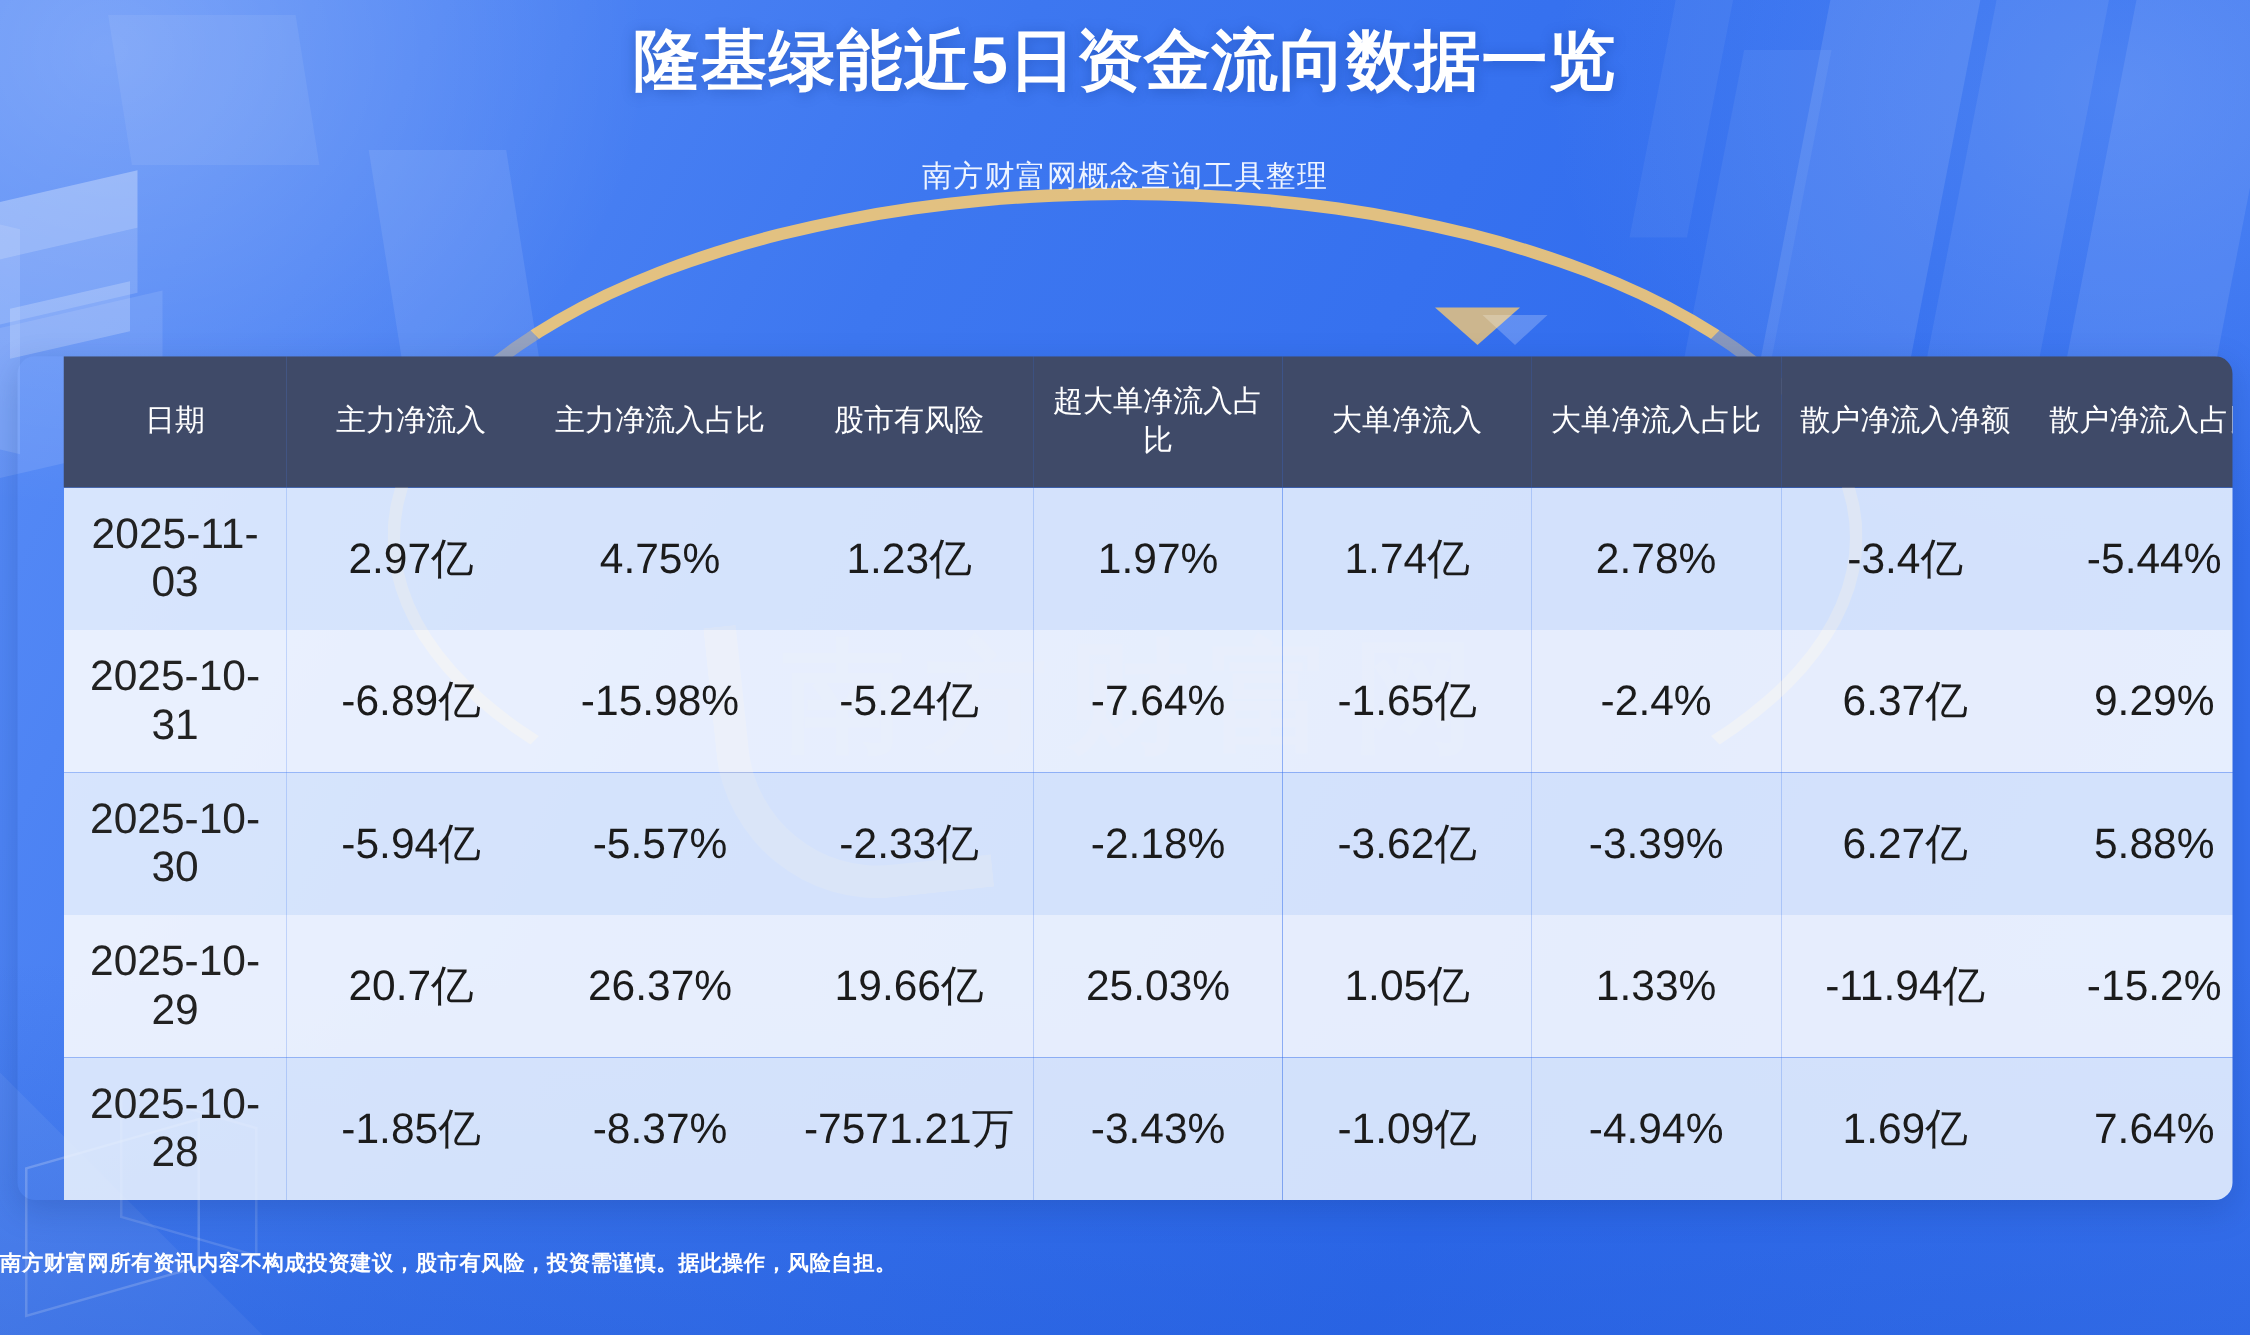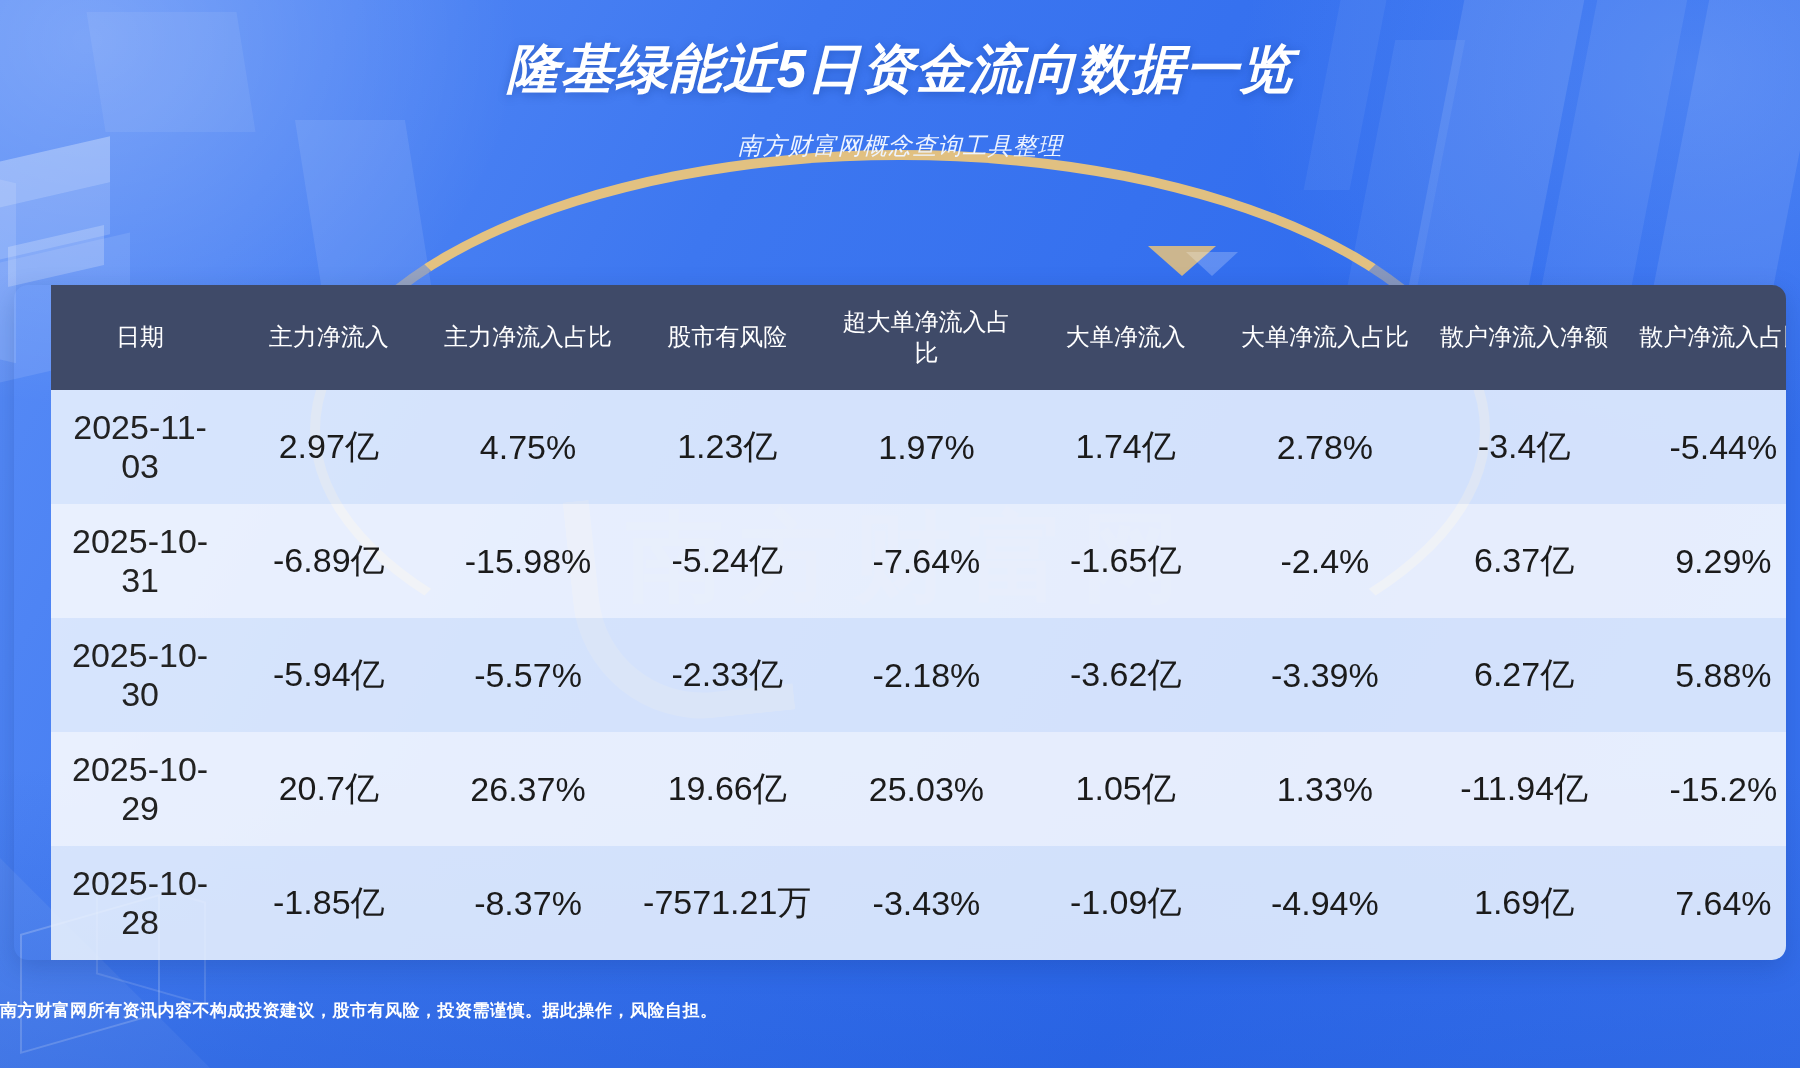--- a/index.html
+++ b/index.html
@@ -78,28 +78,28 @@
     border-left:34px solid transparent; border-right:34px solid transparent;
     border-top:30px solid rgba(255,206,110,0.75);
   }
   .arc-chev2 {
     position:absolute; left:1186px; top:252px; width:0; height:0;
     border-left:26px solid transparent; border-right:26px solid transparent;
     border-top:24px solid rgba(255,255,255,0.22);
   }
 
   
-  .header { position:relative; z-index:5; text-align:center; padding-top:36px;font-style:italic; }
+  .header { position:relative; z-index:5; text-align:center; padding-top:16px; }
   .title {
     color:#ffffff; font-size:53px; font-weight:bold; letter-spacing:1px;
     text-shadow:0 2px 10px rgba(10,45,130,0.35);
     line-height:1.24;
   }
   .subtitle {
-    margin-top:28px; color:#eef4ff; font-size:24px; font-weight:normal;
+    margin-top:43px; color:#eef4ff; font-size:24px; font-weight:normal;
     letter-spacing:1px;
   }
 
   
   .table-wrap {
     position:absolute; left:14px; top:285px; width:1772px;
     border-radius:14px; overflow:hidden; z-index:6;
     box-shadow:0 8px 26px rgba(12,46,120,0.22);
   }
   table { width:100%; border-collapse:collapse; table-layout:fixed;margin-left:37px; }

